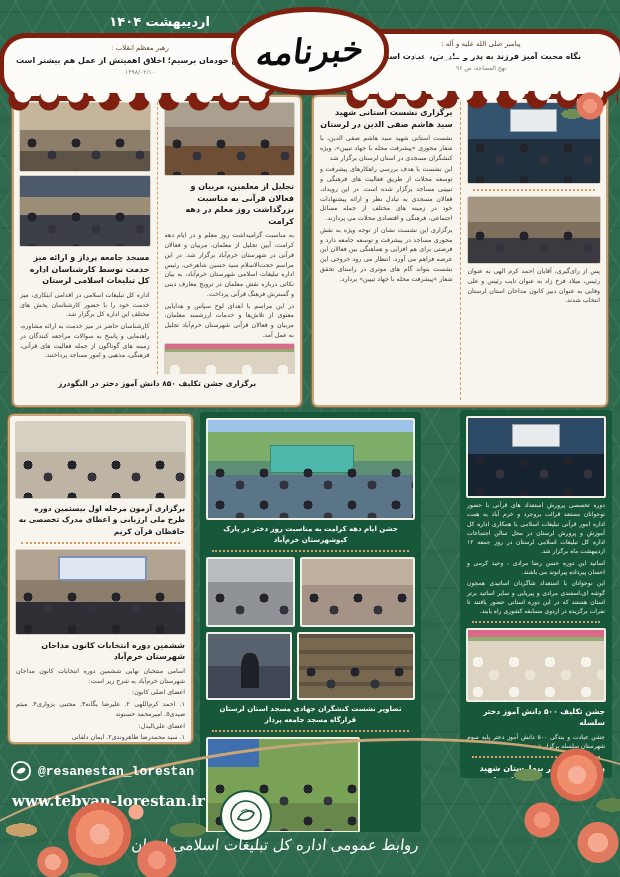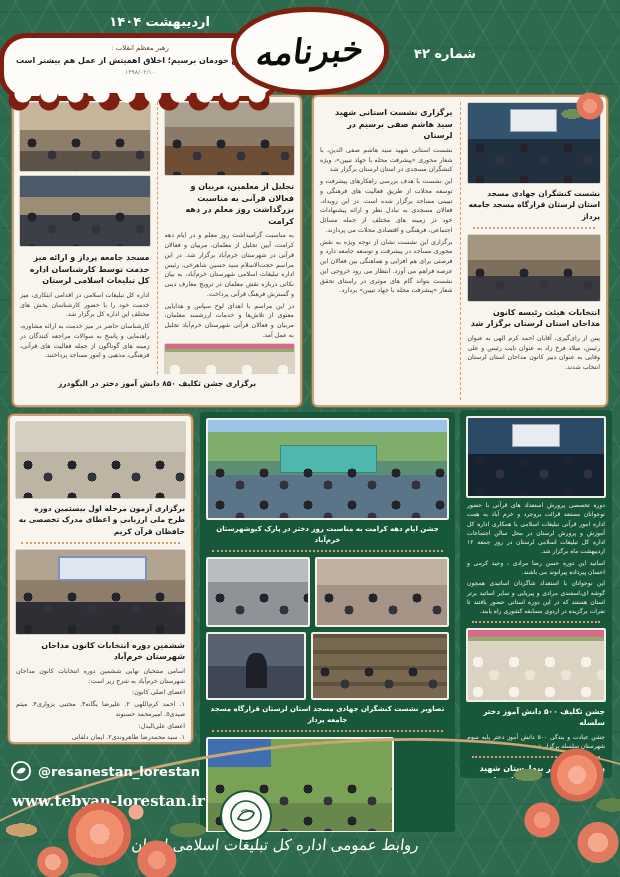--- a/index.html
+++ b/index.html
@@ -66,21 +66,21 @@
   .ph-d3{background:linear-gradient(180deg,#c0b0a0 0 40%,#a59486 40% 100%);}
   .ph-d4{background:linear-gradient(180deg,#59626f 0 50%,#3f4654 50% 100%);}
   .ph-d4::before{content:"";position:absolute;left:40%;top:30%;width:22%;height:55%;background:#1d2026;border-radius:40% 40% 0 0;}
   .ph-d5{background:repeating-linear-gradient(0deg,#77684f 0 12px,#5f5240 12px 16px);}
   .ph-d6{background:linear-gradient(180deg,#7aa257 0 70%,#68874b 70% 100%);}
   .ph-d6::before{content:"";position:absolute;left:0;top:0;width:34%;height:30%;background:#3f6fae;}
   .ph-e1{background:linear-gradient(180deg,#2c4a66 0 46%,#16222f 46% 100%);}
   
   .arc{position:absolute;left:-80px;top:742px;width:800px;height:260px;border-radius:50%;border-top:3px solid #caa577;transform:rotate(-5deg);z-index:2;}
   .social{position:absolute;left:10px;top:760px;display:flex;align-items:center;gap:6px;direction:ltr;z-index:7;}
-  .social-txt{color:#fff;font-weight:bold;font-size:13px;}
+  .social-txt{color:#fff;font-weight:bold;font-size:13px;font-family:Liberation Mono, monospace;}
   .website{position:absolute;left:12px;top:792px;color:#fff;font-weight:bold;font-size:15px;font-family:"DejaVu Serif",serif;direction:ltr;z-index:7;}
   .emblem{position:absolute;left:220px;top:790px;width:48px;height:48px;background:#fdfcf8;border-radius:50%;border:2px solid #17573a;z-index:7;display:flex;align-items:center;justify-content:center;}
   .org-line{position:absolute;left:60px;top:836px;width:380px;text-align:center;color:#fff;font-size:15px;font-family:"DejaVu Serif",serif;transform:skewX(-6deg);z-index:7;}
   .flowers{position:absolute;z-index:8;pointer-events:none;}
   .fl-l{left:-20px;top:790px;width:260px;height:100px;
     background:
       radial-gradient(circle at 46% 44%, #f6b09a 0 10px, #ef8d6d 10px 24px, #d96a50 24px 31px, transparent 32px),
       radial-gradient(circle at 68% 70%, #f2977d 0 9px, #e2775d 9px 19px, transparent 20px),
       radial-gradient(circle at 28% 72%, #f4a98f 0 8px, #e07a5e 8px 15px, transparent 16px),
       radial-gradient(circle at 60% 22%, #f4a98f 0 7px, transparent 8px),
@@ -99,20 +99,27 @@
                radial-gradient(ellipse 18px 8px at 20% 70%, #6d8f55 0 60%, transparent 61%);}
 </style>
 </head>
 <body>
 
 <div class="page">
 
   <div class="hdr-label issue">شماره ۴۲</div>
   <div class="hdr-label date">اردیبهشت ۱۴۰۴</div>
 
+  <div class="cloud cloud-r">
+    <div class="scal"></div>
+    <div class="scal2"></div>
+    <div class="q-src">پیامبر صلی الله علیه و آله :</div>
+    <div class="q-txt">نگاه محبت آمیز فرزند به پدر و مادرش، عبادت است</div>
+    <div class="q-ref">نهج الفصاحه، ص ۹۶</div>
+  </div>
 
   <div class="cloud cloud-l">
     <div class="scal"></div>
     <div class="scal2"></div>
     <div class="q-src">رهبر معظم انقلاب :</div>
     <div class="q-txt">به اخلاق خودمان برسیم؛ اخلاق اهمیتش از عمل هم بیشتر است</div>
     <div class="q-ref">۱۳۹۸/۰۲/۱۰</div>
   </div>
 
   <div class="logo-blob">
@@ -136,49 +143,47 @@
         <div class="bdy">کارشناسان حاضر در میز خدمت به ارائه مشاوره، راهنمایی و پاسخ به سوالات مراجعه کنندگان در زمینه های گوناگون از جمله فعالیت های قرآنی، فرهنگی، مذهبی و امور مساجد پرداختند.</div>
       </div>
     </div>
     <div class="cap" style="text-align:center;">برگزاری جشن تکلیف ۸۵۰ دانش آموز دختر در الیگودرز</div>
   </div>
 
   <div class="card" style="left:312px;top:95px;width:296px;height:312px;">
     <div class="cols">
       <div class="col">
         <div class="ph ph-c1 screen crowd" style="height:80px;"></div>
-        <div class="cap">نشست کنشگران جهادی مسجد استان لرستان قرارگاه مسجد جامعه پرداز</div>
         <div class="dots"></div>
         <div class="ph ph-c2 crowd" style="height:66px;"></div>
-        <div class="ttl">انتخابات هیئت رئیسه کانون مداحان استان لرستان برگزار شد</div>
         <div class="bdy">پس از رای‌گیری، آقایان احمد کرم الهی به عنوان رئیس، میلاد فرخ زاد به عنوان نایب رئیس و علی وفایی به عنوان دبیر کانون مداحان استان لرستان انتخاب شدند.</div>
       </div>
       <div class="col">
-        <div class="ttl">برگزاری نشست استانی شهید سید هاشم صفی برسیم در لرستان</div>
+        <div class="ttl">برگزاری نشست استانی شهید سید هاشم صفی الدین در لرستان</div>
         <div class="bdy">نشست استانی شهید سید هاشم صفی الدین، با شعار محوری «پیشرفت محله با جهاد تبیین»، ویژه کنشگران مسجدی در استان لرستان برگزار شد</div>
         <div class="bdy">این نشست با هدف بررسی راهکارهای پیشرفت و توسعه محلات از طریق فعالیت های فرهنگی و تبیینی مساجد برگزار شده است. در این رویداد، فعالان مسجدی به تبادل نظر و ارائه پیشنهادات خود در زمینه های مختلف از جمله مسائل اجتماعی، فرهنگی و اقتصادی محلات می پردازند.</div>
         <div class="bdy">برگزاری این نشست نشان از توجه ویژه به نقش محوری مساجد در پیشرفت و توسعه جامعه دارد و فرصتی برای هم افزایی و هماهنگی بین فعالان این عرصه فراهم می آورد. انتظار می رود خروجی این نشست بتواند گام های موثری در راستای تحقق شعار «پیشرفت محله با جهاد تبیین» بردارد.</div>
       </div>
     </div>
   </div>
 
   <div class="card" style="left:8px;top:414px;width:185px;height:330px;">
     <div class="ph ph-b1 crowd" style="height:76px;"></div>
     <div class="cap">برگزاری آزمون مرحله اول بیستمین دوره طرح ملی ارزیابی و اعطای مدرک تخصصی به حافظان قرآن کریم</div>
     <div class="dots"></div>
     <div class="ph ph-b2 crowd" style="height:84px;"></div>
     <div class="ttl">ششمین دوره انتخابات کانون مداحان شهرستان خرم‌آباد</div>
     <div class="bdy">اسامی منتخبان نهایی ششمین دوره انتخابات کانون مداحان شهرستان خرم‌آباد به شرح زیر است:</div>
     <div class="bdy">اعضای اصلی کانون:</div>
     <div class="bdy">۱. احمد کرم‌اللهی ۲. علیرضا یگانه۳. مجتبی بزواری۴. میثم صیدی۵. امیرمحمد حسنوند</div>
     <div class="bdy">اعضای علی‌البدل:</div>
     <div class="bdy">۱. سید محمدرضا طاهروندی۲. ایمان دلفانی</div>
   </div>
 
-  <div class="card-dark" style="left:200px;top:412px;width:255px;height:420px;">
+  <div class="card-dark" style="left:200px;top:412px;width:221px;height:420px;">
     <div class="ph ph-park crowd" style="height:98px;"></div>
     <div class="cap" style="text-align:center;font-size:7px;">جشن ایام دهه کرامت به مناسبت روز دختر در پارک کیوشهرستان خرم‌آباد</div>
     <div class="dots"></div>
     <div style="display:flex;gap:5px;">
       <div class="ph ph-d3 crowd" style="height:66px;flex:1.3;"></div>
       <div class="ph ph-d2 crowd" style="height:66px;flex:1;"></div>
     </div>
     <div style="display:flex;gap:5px;margin-top:5px;">
       <div class="ph ph-d5 crowd" style="height:64px;flex:1.4;"></div>
       <div class="ph ph-d4" style="height:64px;flex:1;"></div>

